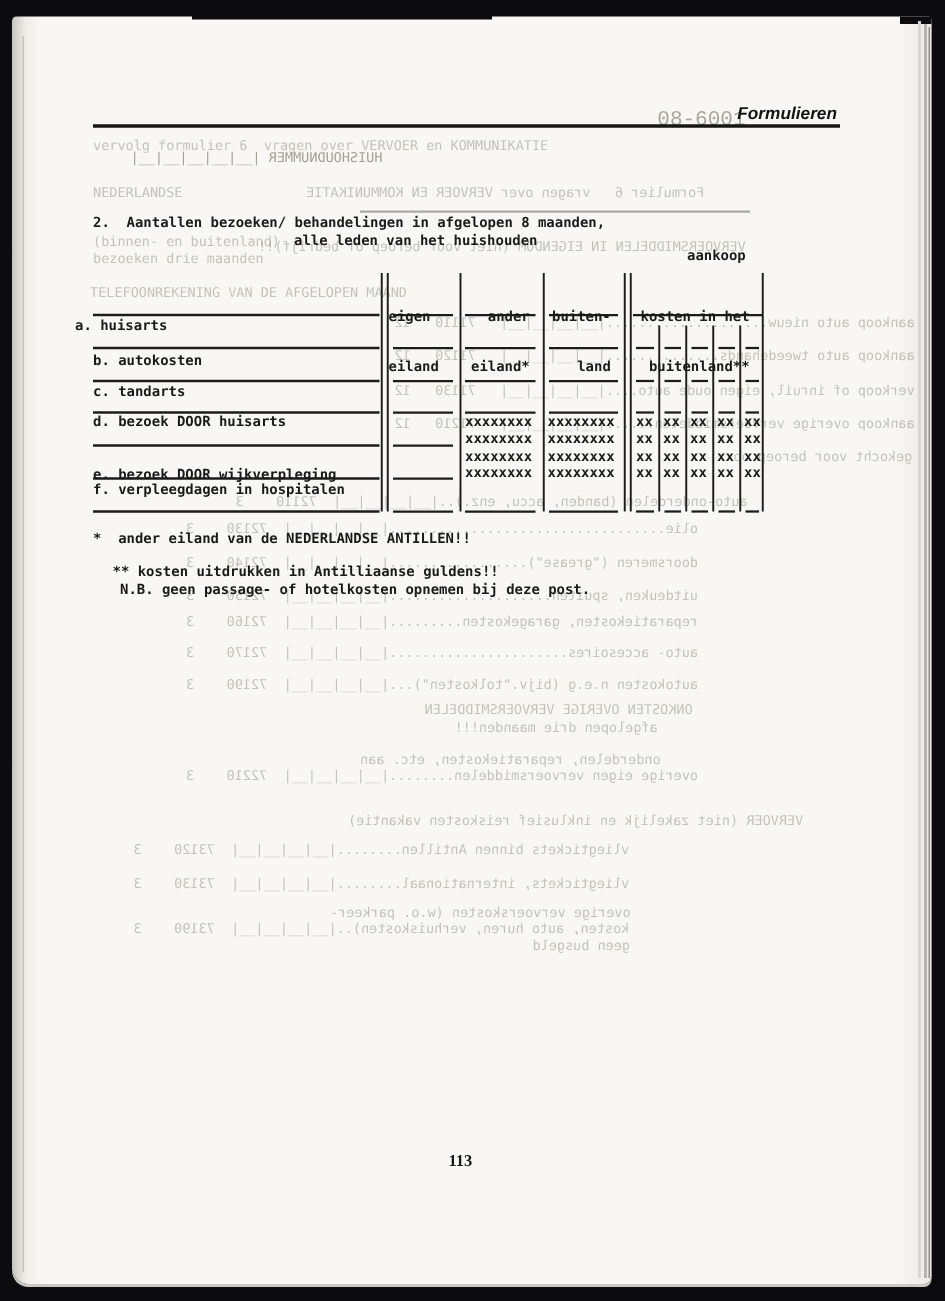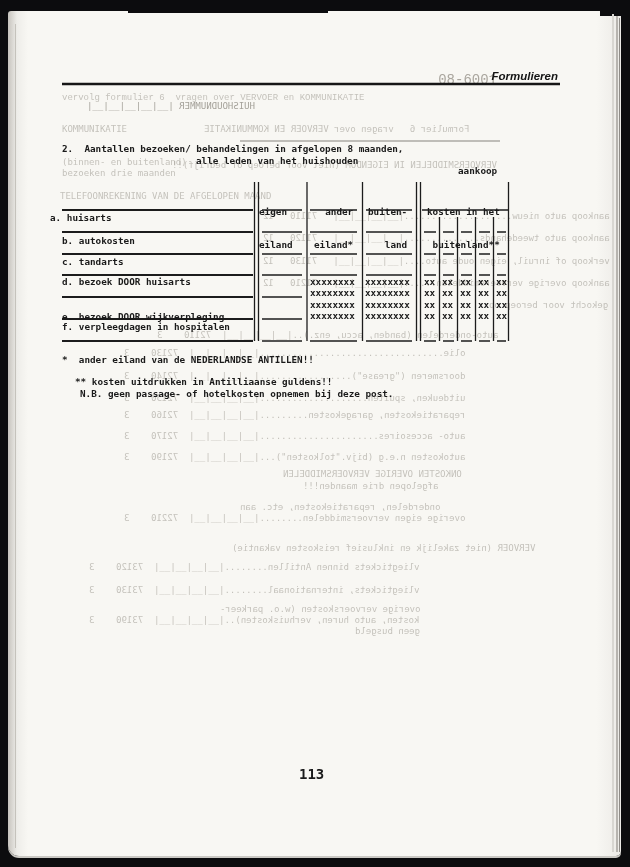--- a/index.html
+++ b/index.html
@@ -39,23 +39,23 @@
 
   <div class="edge" style="left:128px;top:0;width:200px;height:13px;background:#0c0c0e;"></div>
   <div class="edge" style="left:600px;top:11px;width:21px;height:5px;background:#0c0c0e;"></div>
   <div class="edge" style="left:612px;top:14px;width:2px;height:838px;background:#d8d6d1;"></div>
   <div class="edge" style="left:616px;top:16px;width:2px;height:836px;background:#b7b4af;"></div>
   <div class="edge" style="left:619px;top:18px;width:1px;height:834px;background:#8f8c87;"></div>
 
   <div class="gcode" style="right:133px;top:72px;">08-6001</div>
   <div class="title" style="right:72px;top:70px;font-style:italic;">Formulieren</div>
 
-  <div class="ghost" style="left:62px;top:93px;font-family:Liberation Mono, monospace;">vervolg formulier 6  vragen over VERVOER en KOMMUNIKATIE</div>
+  <div class="ghost" style="left:62px;top:93px;">vervolg formulier 6  vragen over VERVOER en KOMMUNIKATIE</div>
   <div class="ghost gm gd" style="right:375px;top:101px;">HUISHOUDNUMMER |__|__|__|__|__|</div>
-  <div class="ghost" style="left:62px;top:124px;">KOMMUNIKATIE</div>
+  <div class="ghost" style="left:62px;top:124px;">NEDERLANDSE</div>
   <div class="ghost gm" style="right:160px;top:124px;">Formulier 6   vragen over VERVOER EN KOMMUNIKATIE</div>
   <div class="ghost" style="left:62px;top:157px;">(binnen- en buitenland)</div>
   <div class="ghost" style="left:62px;top:168px;">bezoeken drie maanden</div>
   <div class="ghost gm" style="right:133px;top:160px;">VERVOERSMIDDELEN IN EIGENDOM (niet voor beroep of bedrijf)!!</div>
   <div class="ghost" style="left:60px;top:191px;">TELEFOONREKENING VAN DE AFGELOPEN MAAND</div>
   <div class="ghost gm" style="right:20px;top:211px;">aankoop auto nieuw....................|__|__|__|__|   71110   12</div>
   <div class="ghost gm" style="right:20px;top:233px;">aankoop auto tweedehands..............|__|__|__|__|   71120   12</div>
   <div class="ghost gm" style="right:20px;top:256px;">verkoop of inruil, eigen oude auto....|__|__|__|__|   71130   12</div>
   <div class="ghost gm" style="right:20px;top:278px;">aankoop overige vervoersmiddelen......|__|__|__|__|   71210   12</div>
   <div class="ghost gm" style="right:22px;top:300px;">gekocht voor beroep op</div>
@@ -210,15 +210,15 @@
     <span style="left:442px">xx</span>
     <span style="left:460px">xx</span>
     <span style="left:478px">xx</span>
     <span style="left:496px">xx</span>
   </div>
 
   <div class="t" style="left:62px;top:355px;">*  ander eiland van de NEDERLANDSE ANTILLEN!!</div>
   <div class="t" style="left:75px;top:377px;">** kosten uitdrukken in Antilliaanse guldens!!</div>
   <div class="t" style="left:80px;top:389px;">N.B. geen passage- of hotelkosten opnemen bij deze post.</div>
 
-  <div class="t" style="left:299px;top:769px;font-size:14px;">113</div>
+  <div class="t" style="left:299px;top:769px;font-size:11px;font-family:Liberation Serif, serif;">113</div>
 
 </div>
 
 </body></html>

